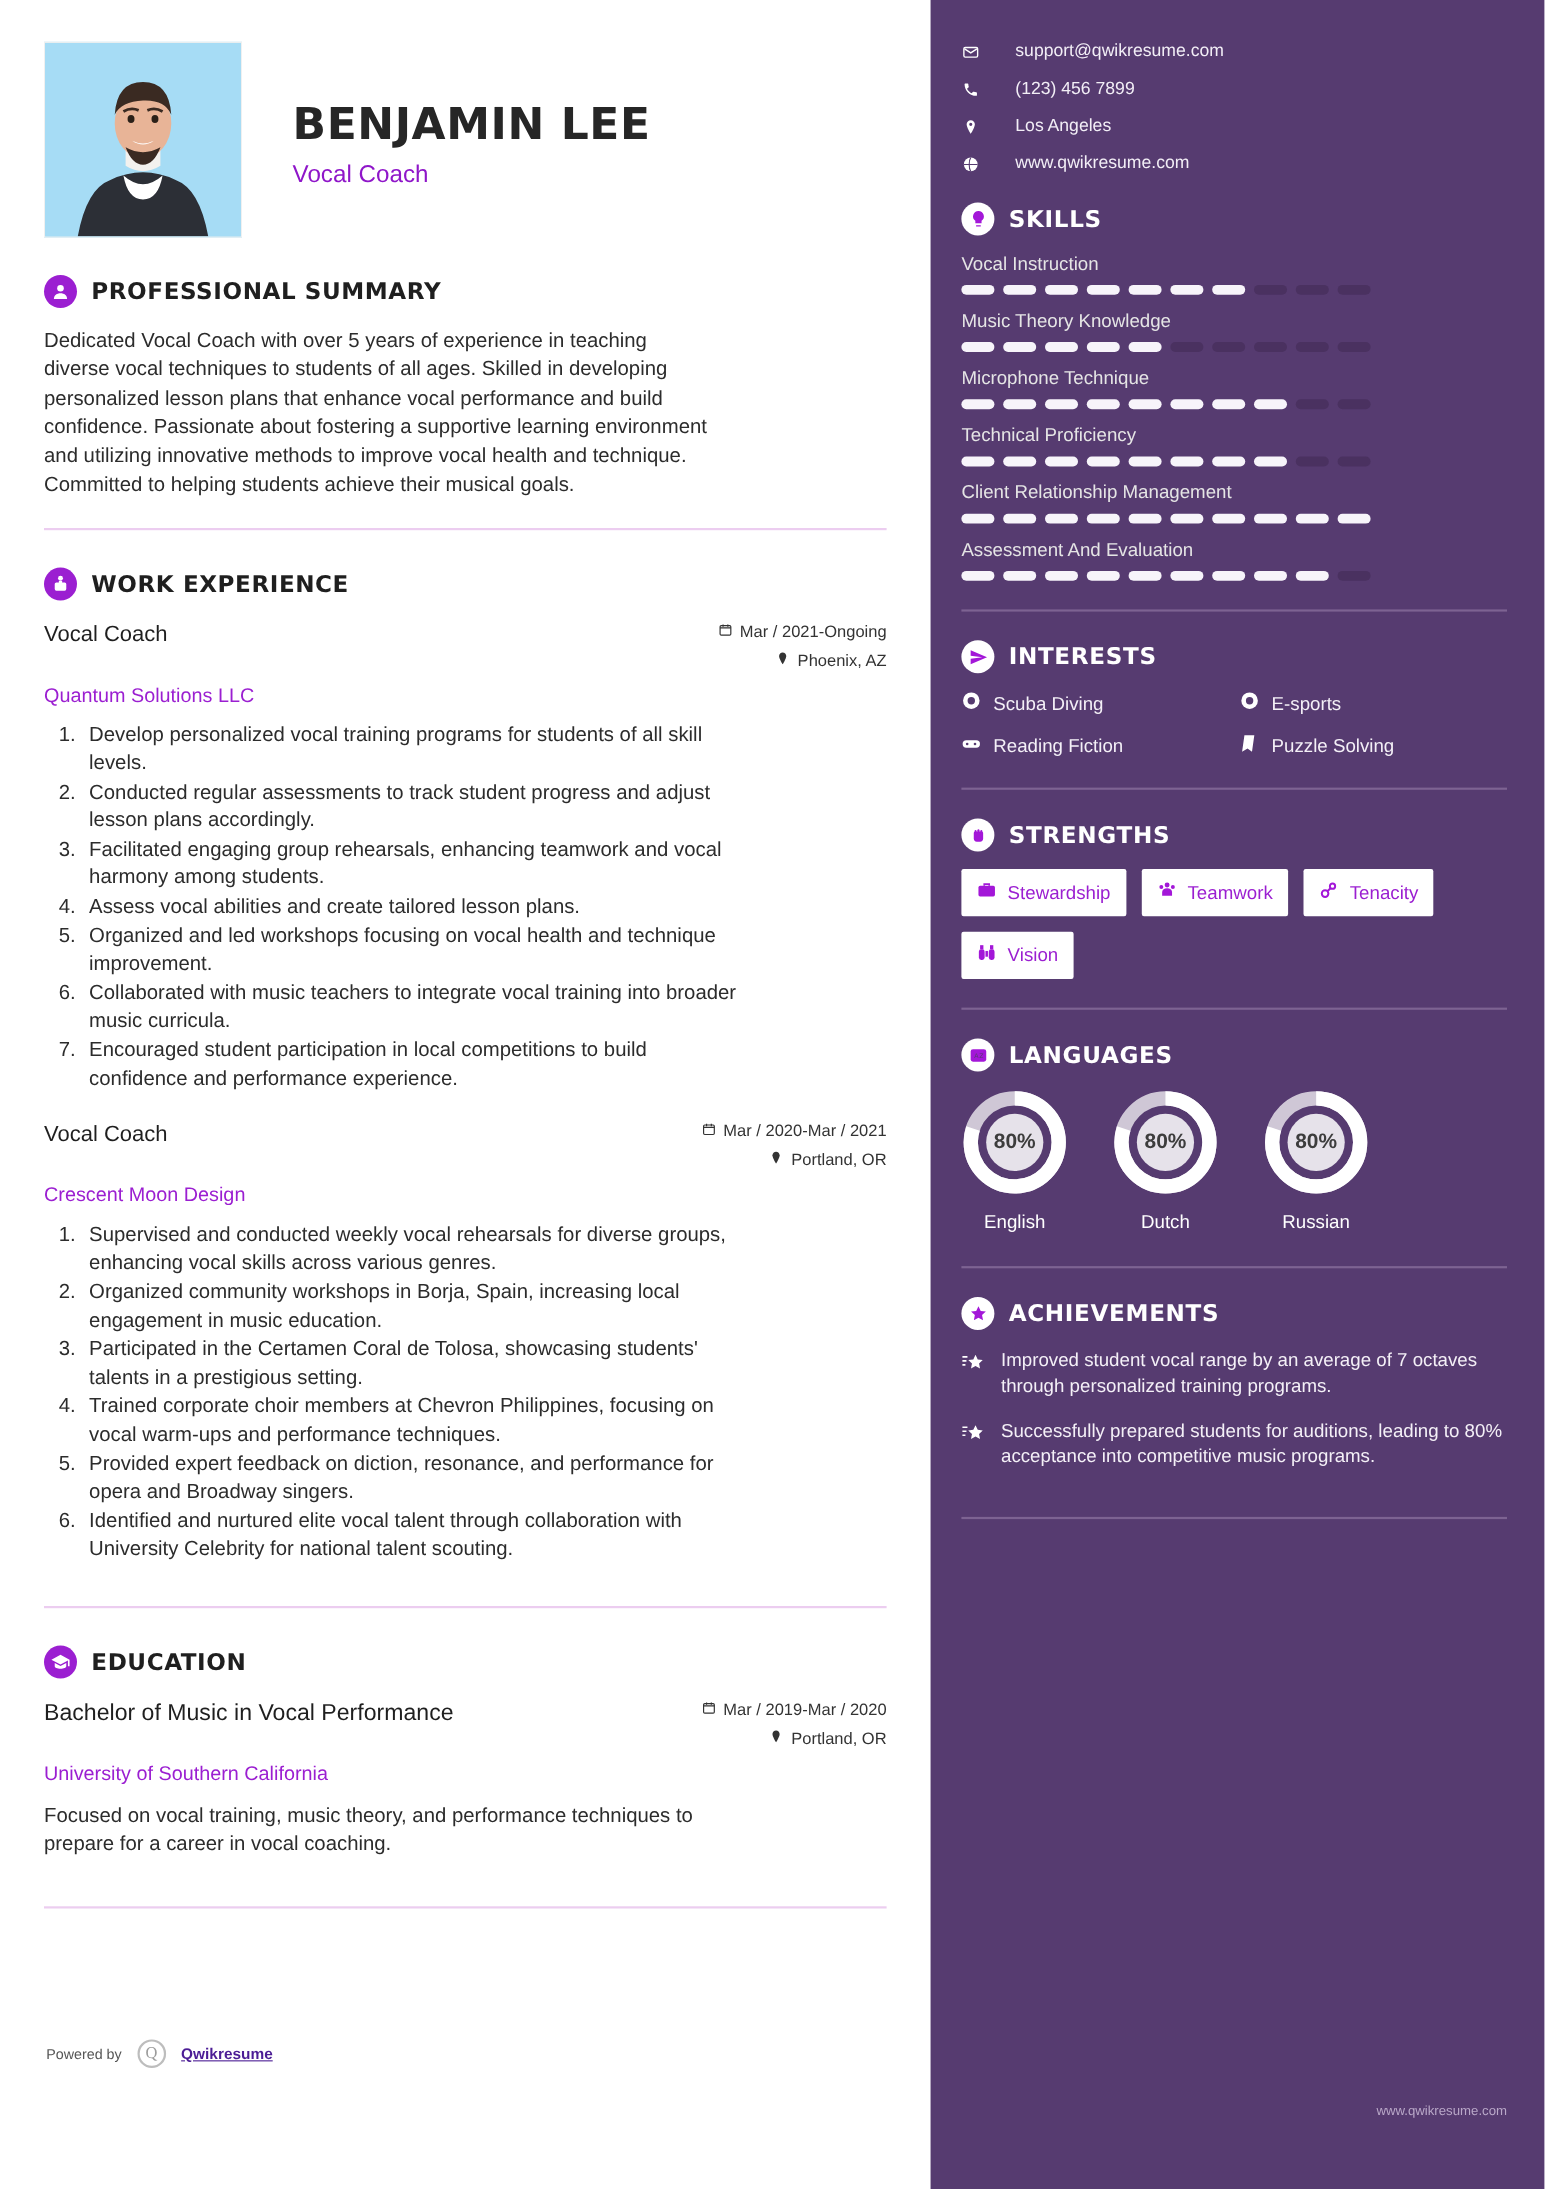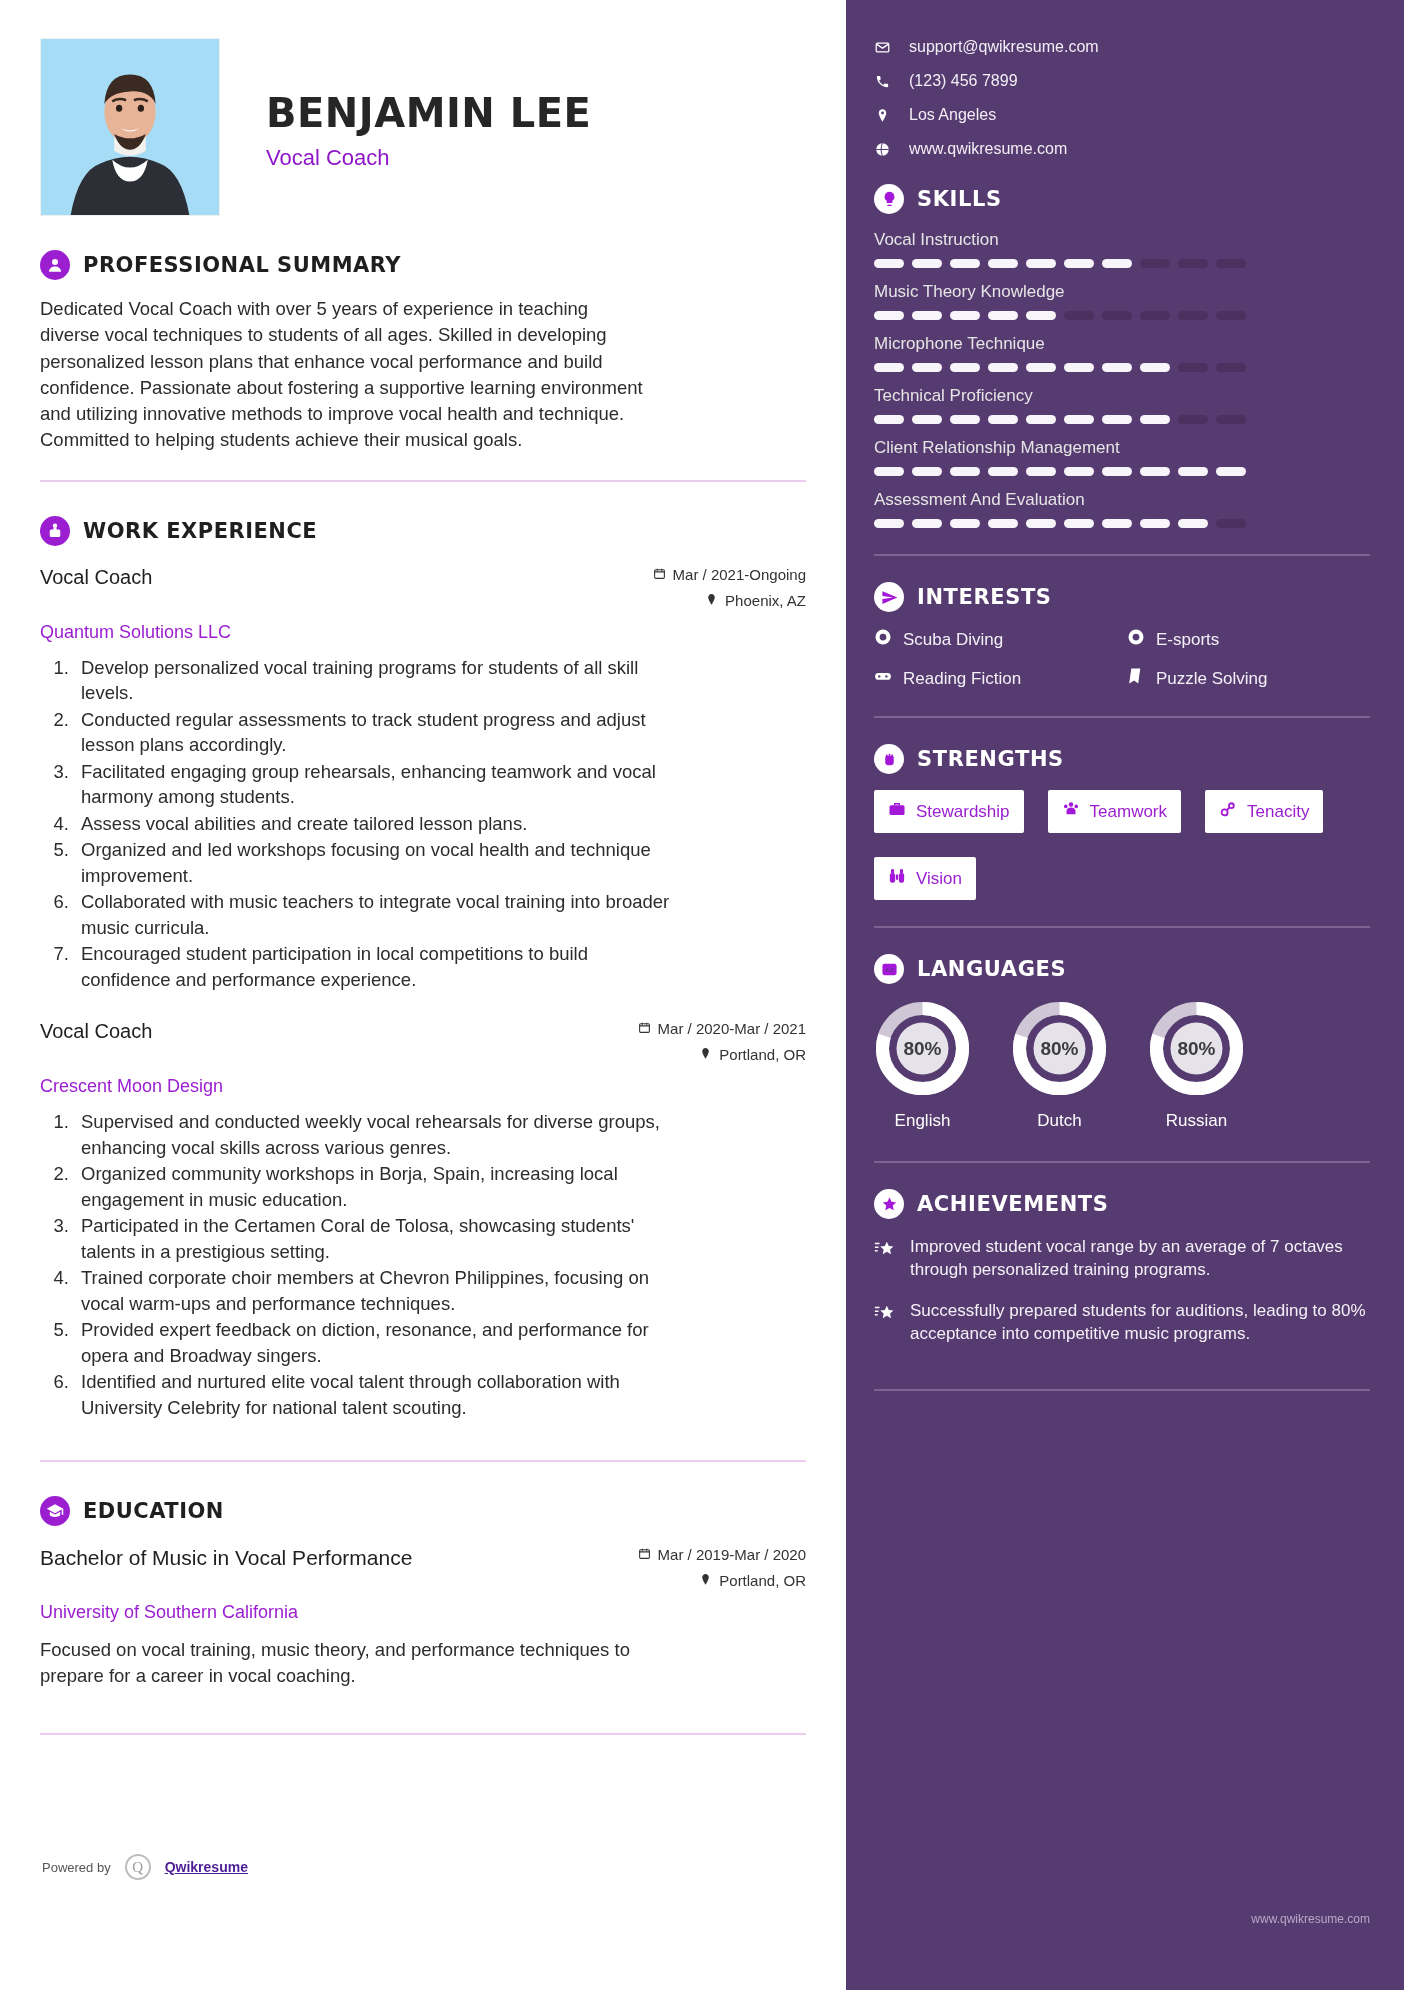--- a/index.html
+++ b/index.html
@@ -97,21 +97,21 @@
     font-size: 14px; color: #4c1d95; text-decoration: underline; font-weight: 600;
   }
 
   
   .right {
     width: 558px; height: 1990px; background: #563b70;
     padding: 30px 34px 0 28px; color: #ffffff; position: relative;
   }
   .contact-list { margin-top: 8px; }
   .contact-row {
-    display: flex; align-items: center; gap: 19px; margin-bottom: 16px;
+    display: flex; align-items: center; gap: 33px; margin-bottom: 16px;
     font-size: 16px; color: #f2eef6;
   }
   .contact-row .ico { width: 16px; display: flex; justify-content: center; flex: none; }
   .contact-row .ico svg { width: 15px; height: 15px; fill: #ffffff; }
 
   .r-section { margin-top: 26px; }
   .r-head { display: flex; align-items: center; gap: 13px; margin-bottom: 16px; }
   .r-badge {
     width: 30px; height: 30px; border-radius: 50%; background: #ffffff;
     display: flex; align-items: center; justify-content: center; flex: none;
@@ -131,21 +131,21 @@
   .r-rule { height: 2px; background: #7d6392; margin: 26px 0 0 0; }
 
   .interests-grid {
     display: grid; grid-template-columns: 1fr 1fr; row-gap: 16px; column-gap: 10px;
   }
   .interest {
     display: flex; align-items: center; gap: 11px; font-size: 17px; color: #f4f0f7;
   }
   .interest svg { width: 18px; height: 18px; fill: #ffffff; flex: none; }
 
-  .strengths-wrap { display: flex; flex-wrap: wrap; gap: 24px; }
+  .strengths-wrap { display: flex; flex-wrap: wrap; gap: 14px; }
   .strength {
     background: #ffffff; color: #9b1fd1; font-size: 17px;
     padding: 10px 14px; display: flex; align-items: center; gap: 10px;
     border-radius: 2px;
   }
   .strength svg { width: 18px; height: 18px; fill: #a317d8; flex: none; }
 
   .langs { display: flex; gap: 40px; margin-top: 6px; }
   .lang { text-align: center; }
   .ring { position: relative; width: 97px; height: 97px; }

